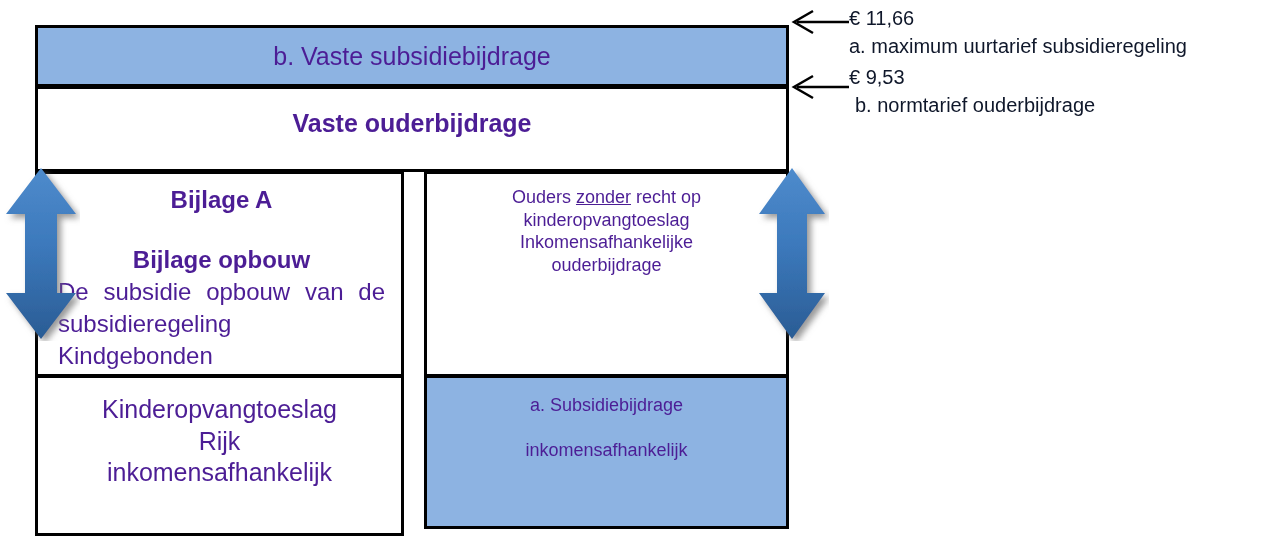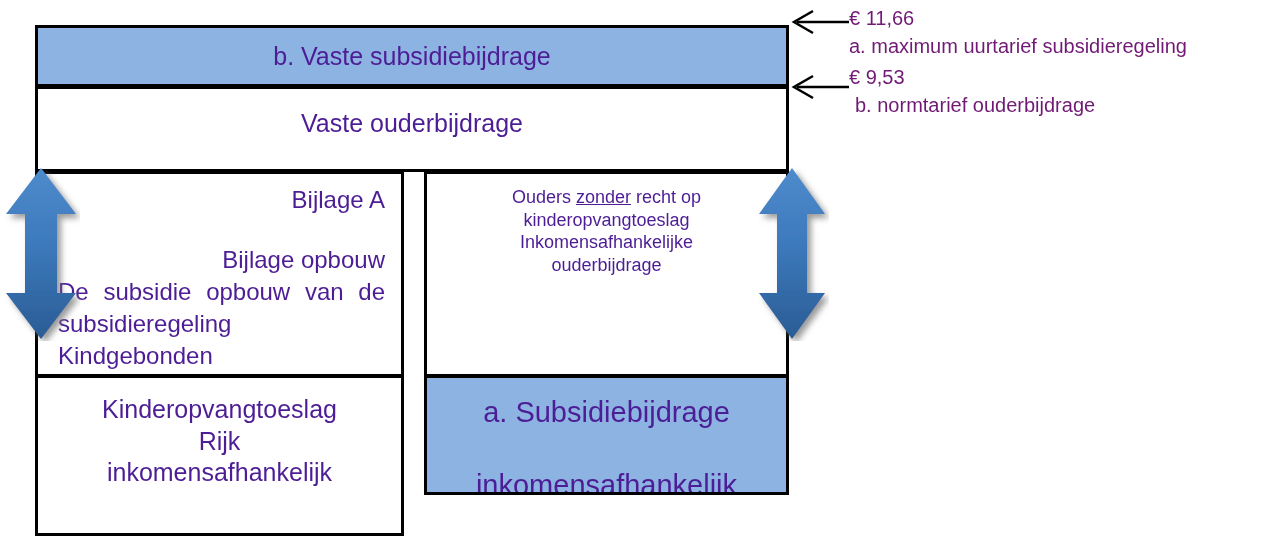--- a/index.html
+++ b/index.html
@@ -41,38 +41,38 @@
   #box-vaste-subsidiebijdrage {
     left: 35px;  top: 25px;
     width: 754px; height: 62px;
     font-size: 25px;
     font-weight: normal;
   }
   #box-vaste-ouderbijdrage {
     left: 35px;  top: 86px;
     width: 754px; height: 86px;
     font-size: 25px;
-    font-weight: normal;
+    font-weight: bold;
     align-items: flex-start;
     padding-top: 20px;
   }
 
   
   #box-bijlage-a {
     left: 35px;  top: 171px;
     width: 369px; height: 206px;
     display: block;
     text-align: justify;
     padding: 10px 16px 0 20px;
     font-size: 24px;
     line-height: 1.33;
   }
   #box-bijlage-a .hdr {
-    font-weight: normal;
-    text-align: right;
+    font-weight: bold;
+    text-align: center;
     display: block;
   }
   #box-bijlage-a .body {
     display: block;
     text-align: justify;
     text-align-last: left;
   }
   #box-bijlage-a .spacer { display: block; height: 28px; }
 
   #box-ouders-zonder {
@@ -89,37 +89,37 @@
   #box-kinderopvangtoeslag-rijk {
     left: 35px;  top: 375px;
     width: 369px; height: 161px;
     align-items: flex-start;
     padding-top: 16px;
     font-size: 25px;
     line-height: 1.26;
   }
   #box-subsidiebijdrage-gemeente {
     left: 424px; top: 375px;
-    width: 365px; height: 120px;
+    width: 365px; height: 154px;
     align-items: flex-start;
     padding-top: 16px;
-    font-size: 29px;
+    font-size: 18px;
     line-height: 1.26;
   }
 
   
   .dbl-arrow {
     position: absolute;
     pointer-events: none;
   }
 
   
   .callout {
     position: absolute;
-    color: #701a75;
+    color: #0f172a;
     font-size: 20px;
     line-height: 1.38;
     white-space: nowrap;
   }
   #callout-max-uurtarief { left: 849px; top: 5px; }
   #callout-normtarief    { left: 849px; top: 64px; }
   .callout .amount { display: block; }
   .callout .desc   { display: block; }
   #callout-normtarief .desc { padding-left: 6px; }
 

